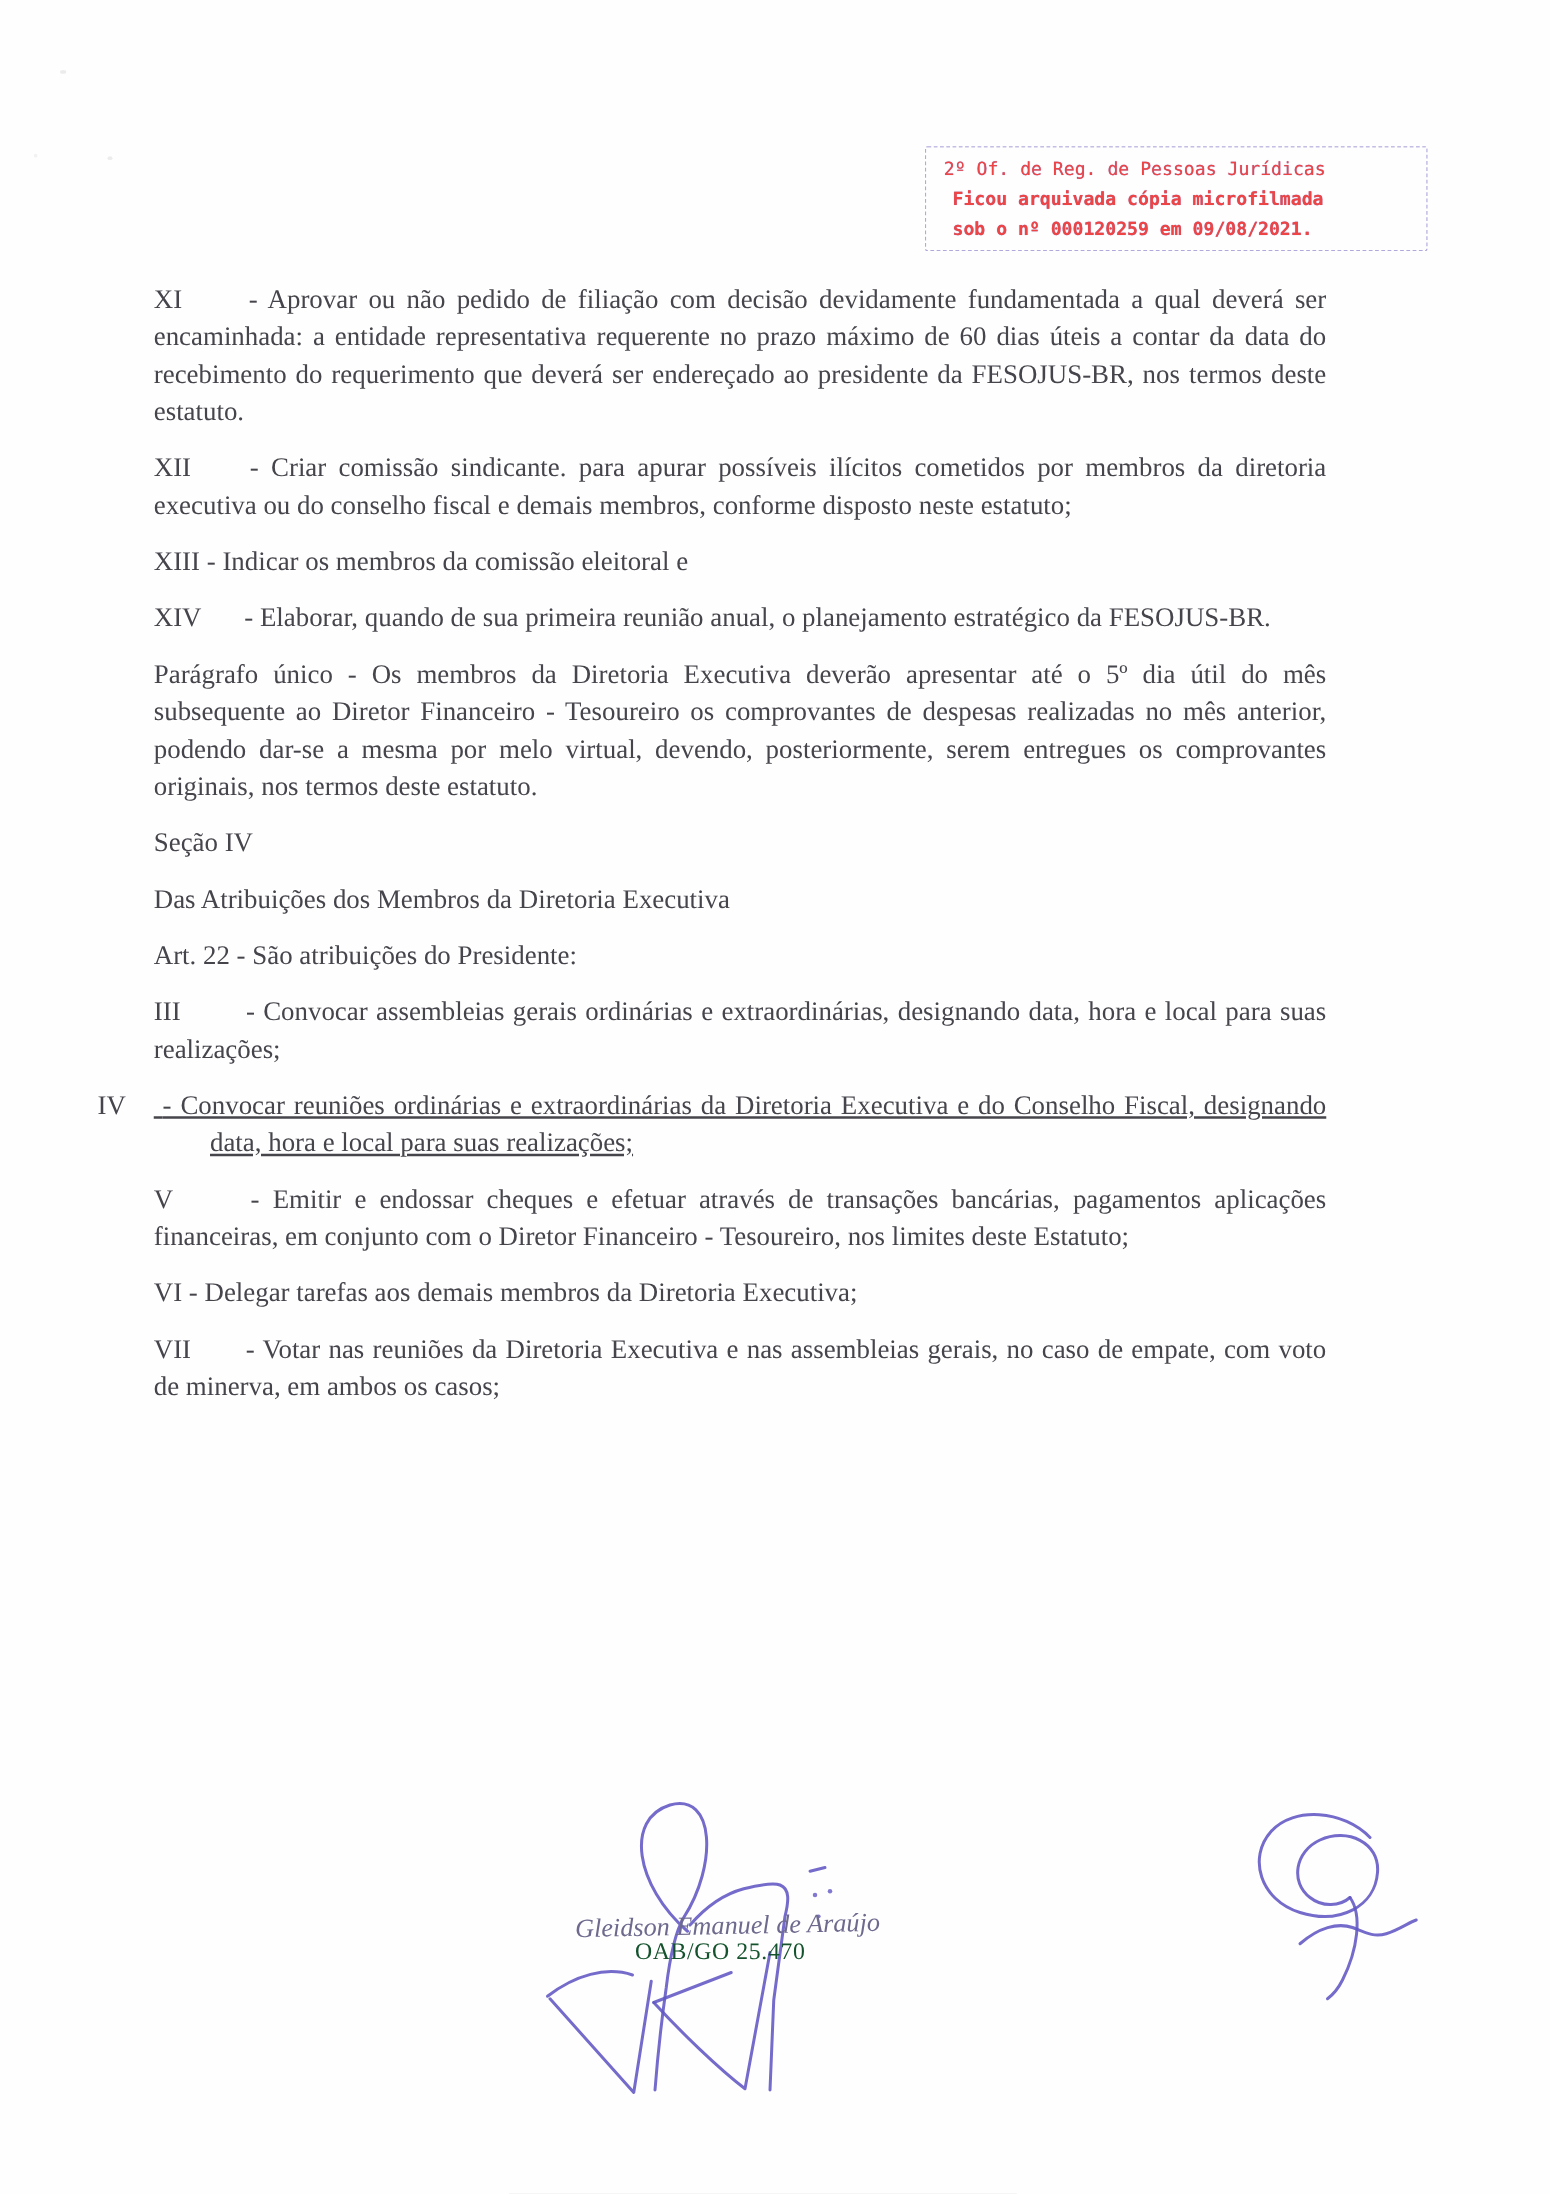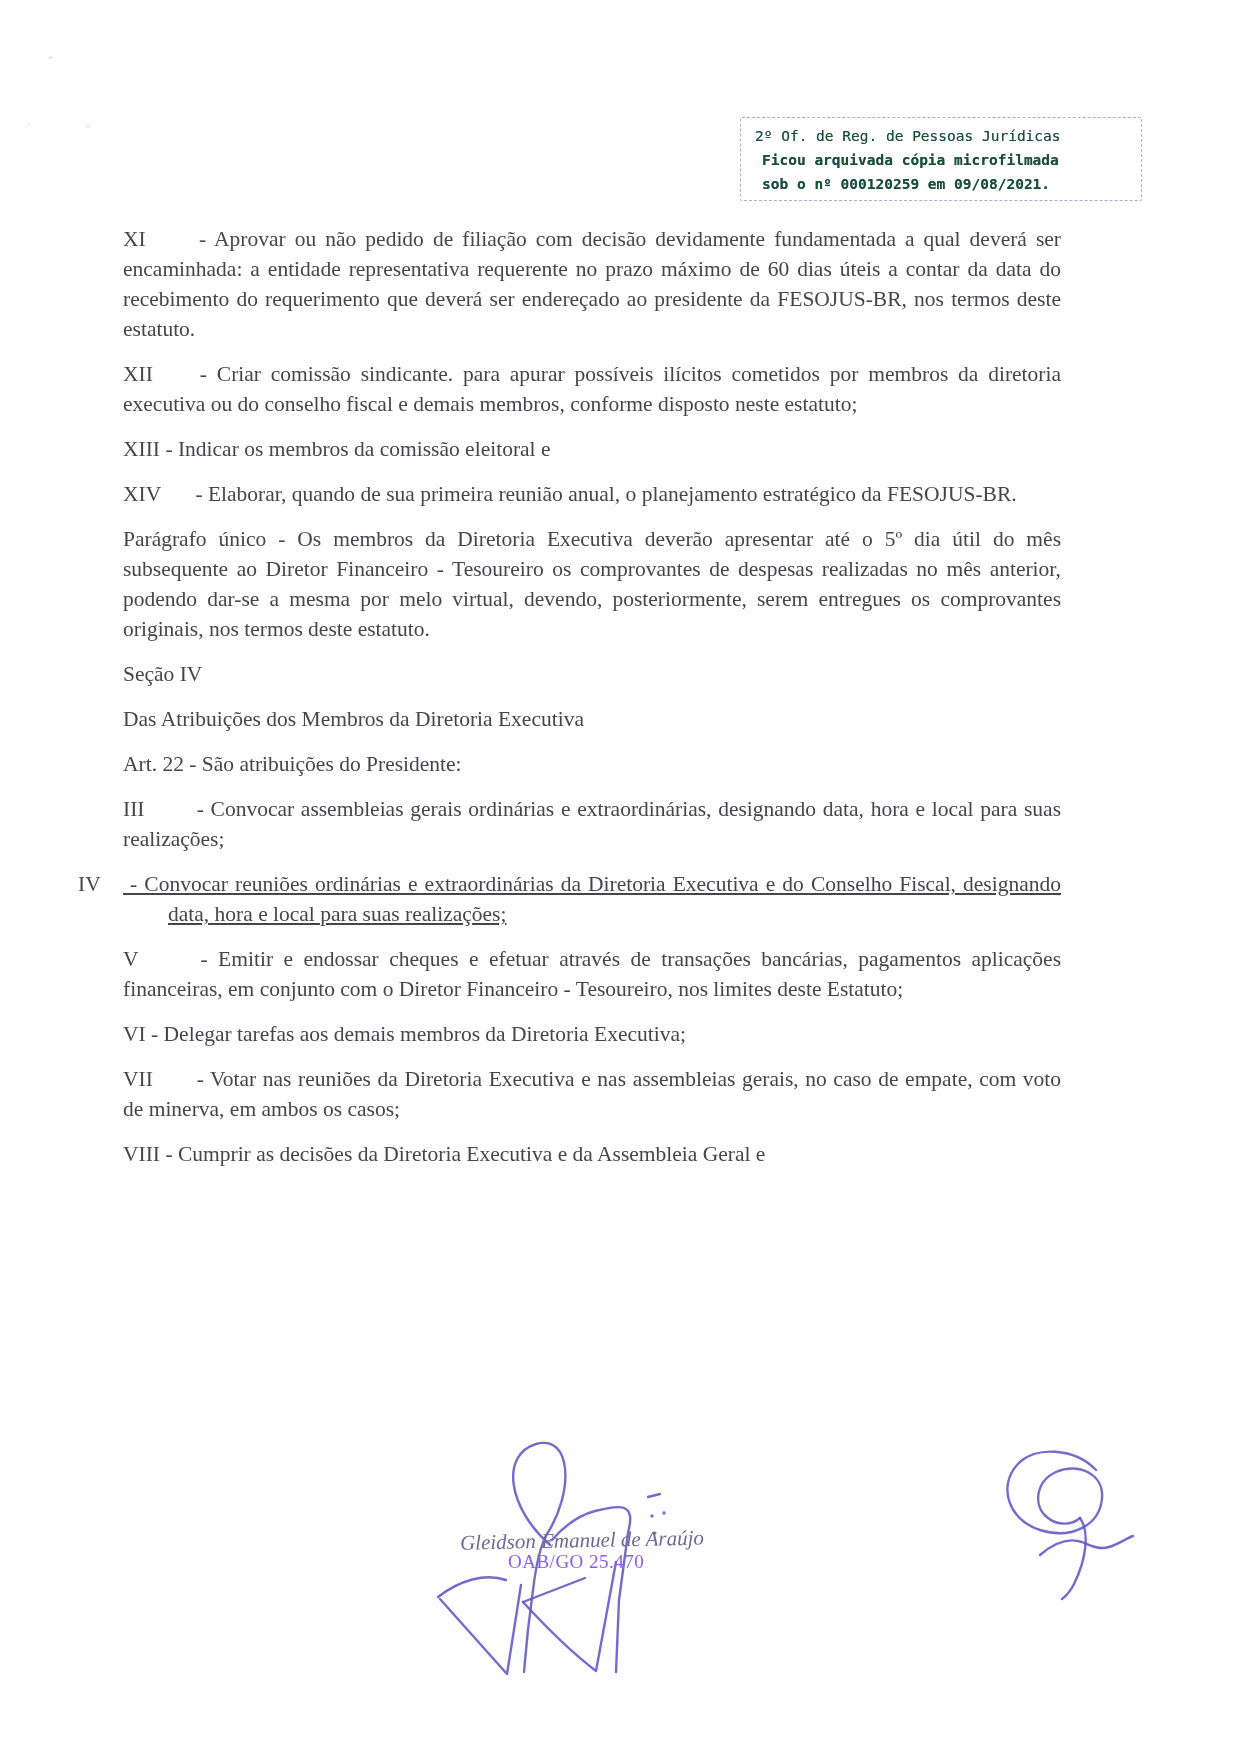--- a/index.html
+++ b/index.html
@@ -13,21 +13,21 @@
   .speck.s1 { left:48px; top:56px; width:5px; height:3px; }
   .speck.s2 { left:86px; top:125px; width:4px; height:3px; }
   .speck.s3 { left:27px; top:123px; width:3px; height:3px; opacity:.12; }
 
   
   .stamp {
     position:absolute; left:740px; top:117px; width:402px; height:84px;
     border:1px dashed #b1a8dc; border-radius:2px;
     padding:6px 6px 4px 14px; box-sizing:border-box;
     font-family:"DejaVu Sans Mono", monospace; font-size:14.5px; line-height:24px;
-    color:#14532d; text-shadow:0 0 .6px #8478c9; white-space:nowrap;
+    color:#ef4444; text-shadow:0 0 .6px #8478c9; white-space:nowrap;
   }
   .stamp .l2, .stamp .l3 { padding-left:7px;font-weight:bold; }
 
   
   .content { position:absolute; left:123px; top:224px; width:950px; }
   .content p { margin:0 12px 15px 0; font-size:21.5px; line-height:30px; text-align:justify; }
   .rn { display:inline-block; }
   .rn.tab { min-width:67px; }
   p.hang { padding-left:45px; text-indent:-45px;text-decoration:underline; }
   p.center { text-align:left; }
@@ -35,21 +35,21 @@
   
   .sig-svg { position:absolute; pointer-events:none; }
   .sig-svg path { fill:none; stroke:#6157c4; stroke-width:2.4; stroke-linecap:round; stroke-linejoin:round; opacity:.88; }
   .sig-svg .dot { fill:#6157c4; stroke:none; opacity:.8; }
   .sig-name {
     position:absolute; left:460px; top:1528px; width:260px;
     font-style:italic; font-size:21px; color:#6e6a8e; transform:rotate(-1.2deg);
     white-space:nowrap;
   }
   .sig-oab {
-    position:absolute; left:508px; top:1551px; font-size:19px; color:#8b5cf6;
+    position:absolute; left:508px; top:1551px; font-size:19px; color:#14532d;
     letter-spacing:.5px; white-space:nowrap;
   }
 </style>
 </head>
 <body>
 
 <div class="page">
 
   <div class="speck s1"></div>
   <div class="speck s2"></div>
@@ -84,21 +84,20 @@
     <p><span class="rn tab">III</span> <span>- Convocar assembleias gerais ordinárias e extraordinárias, designando data, hora e local para suas realizações;</span></p>
 
     <p class="hang"><span class="rn">IV</span> <span>- Convocar reuniões ordinárias e extraordinárias da Diretoria Executiva e do Conselho Fiscal, designando data, hora e local para suas realizações;</span></p>
 
     <p><span class="rn tab">V</span> <span>- Emitir e endossar cheques e efetuar através de transações bancárias, pagamentos aplicações financeiras, em conjunto com o Diretor Financeiro - Tesoureiro, nos limites deste Estatuto;</span></p>
 
     <p><span class="rn">VI</span> <span>- Delegar tarefas aos demais membros da Diretoria Executiva;</span></p>
 
     <p><span class="rn tab">VII</span> <span>- Votar nas reuniões da Diretoria Executiva e nas assembleias gerais, no caso de empate, com voto de minerva, em ambos os casos;</span></p>
 
-    <p><span class="rn">VIII</span> <span>- Cumprir as decisões da Diretoria Executiva e da Assembleia Geral e</span></p>
 
   </div>
 
   <svg class="sig-svg" style="left:420px; top:1425px;" width="310" height="270" viewBox="420 1425 310 270">
     <path d="M 550 1545 C 508 1508, 500 1455, 536 1444 C 572 1434, 574 1492, 547 1534 C 540 1546, 536 1565, 533 1590 C 529 1618, 526 1646, 524 1672"></path>
     <path d="M 552 1540 C 565 1525, 580 1515, 595 1511 C 607 1508, 619 1506, 624 1508 C 632 1511, 631 1521, 628 1533 L 619 1600 L 616 1672"></path>
     <path d="M 438 1597 C 460 1580, 485 1573, 506 1580"></path>
     <path d="M 440 1599 L 507 1674 L 521 1585"></path>
     <path d="M 523 1602 L 585 1578"></path>
     <path d="M 523 1602 C 545 1626, 575 1655, 596 1671 L 616 1562"></path>

